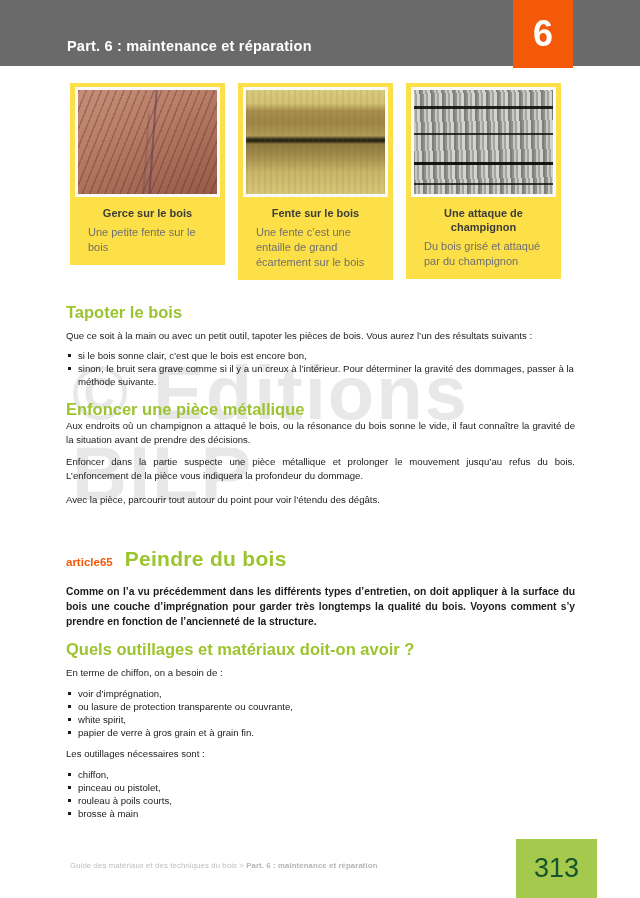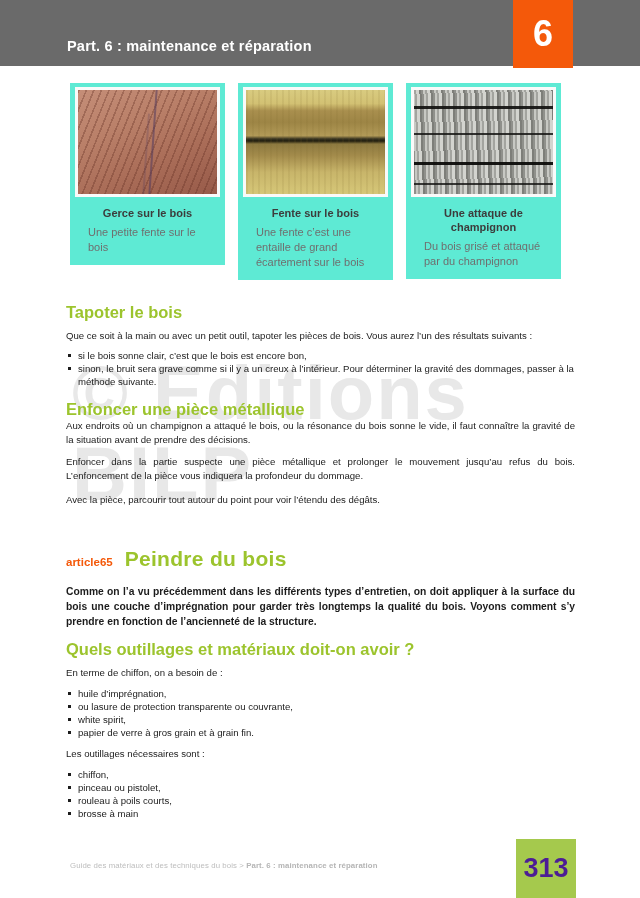--- a/index.html
+++ b/index.html
@@ -12,21 +12,21 @@
   .header-title { position:absolute; left:67px; bottom:12px; color:#ffffff; font-weight:bold; font-size:14.5px; letter-spacing:0.2px; }
   .chapter-badge { position:absolute; left:513px; top:0; width:60px; height:68px; background:#f4590a;
     color:#fff; font-weight:bold; font-size:36px; display:flex; align-items:center; justify-content:center; }
 
   
   .watermark { position:absolute; left:72px; top:352px; z-index:0; pointer-events:none;
     color:rgba(110,110,110,0.16); font-weight:bold; font-size:76px; line-height:81px; white-space:nowrap; letter-spacing:2px; }
 
   
   .figures { position:relative; z-index:1; display:flex; align-items:flex-start; gap:13px; margin:17px 63px 0 70px; }
-  .figure-card { width:155px; background:#5eead4; padding:4px 5px 10px 5px; }
+  .figure-card { width:155px; background:#fde047; padding:4px 5px 10px 5px; }
   .figure-photo { height:110px; border:3px solid #fafafa; position:relative; overflow:hidden; }
   .photo-gerce { background:
       repeating-linear-gradient(112deg, rgba(96,44,32,0.32) 0 1.6px, rgba(0,0,0,0) 1.6px 7px),
       linear-gradient(155deg,#c58e78 0%,#b97f68 35%,#aa6d58 65%,#975a49 100%); }
   .photo-gerce::after { content:""; position:absolute; left:53%; top:-4px; bottom:-4px; width:2px;
       background:rgba(84,58,92,0.55); transform:rotate(4deg); box-shadow:-6px 28px 0 rgba(84,58,92,0.25); }
   .photo-fente { background:
       repeating-linear-gradient(90deg, rgba(120,100,40,0.10) 0 2px, rgba(0,0,0,0) 2px 6px),
       linear-gradient(180deg,#d9cb80 0%,#d2c173 13%,#a98f4e 20%,#9d8545 31%,#b29a57 44%,#3a3522 47%,#201d0e 49%,#8d7a40 52%,#a38b4b 63%,#c8b56a 79%,#d6c778 100%); }
   .photo-champ { background:
@@ -59,22 +59,22 @@
 
   #h-outillages { margin-top:10px; }
   #products-intro { margin-top:7px; }
   #products-list { margin-top:7px; }
   #tools-intro { margin-top:8px; }
   #tools-list { margin-top:7px; }
 
   
   .footer-breadcrumb { position:absolute; left:70px; top:861px; z-index:1; font-size:7.8px; color:#bdbdbd; letter-spacing:0.1px; }
   .footer-breadcrumb b { color:#b5b5b5; }
-  .page-number-box { position:absolute; left:516px; top:839px; width:60px; height:59px; background:#a5c94d; z-index:1;
-    color:#4c1d95; font-size:27px; display:flex; align-items:center; justify-content:center;font-weight:bold; }
+  .page-number-box { position:absolute; left:516px; top:839px; width:81px; height:59px; background:#a5c94d; z-index:1;
+    color:#14532d; font-size:27px; display:flex; align-items:center; justify-content:center; }
 </style>
 </head>
 <body>
 
 <div id="page">
 
   <div class="watermark">
     <div>© Editions</div>
     <div>BILP</div>
   </div>
@@ -118,21 +118,21 @@
 
     <div class="article-head">
       <span class="article-label">article65</span>
       <span class="article-title">Peindre du bois</span>
     </div>
     <div class="article-intro">Comme on l’a vu précédemment dans les différents types d’entretien, on doit appliquer à la surface du bois une couche d’imprégnation pour garder très longtemps la qualité du bois. Voyons comment s’y prendre en fonction de l’ancienneté de la structure.</div>
 
     <div class="h-green" id="h-outillages">Quels outillages et matériaux doit-on avoir ?</div>
     <div class="para" id="products-intro">En terme de chiffon, on a besoin de :</div>
     <ul class="square-list" id="products-list">
-      <li>huile d’imprégnation,</li>
+      <li>voir d’imprégnation,</li>
       <li>ou lasure de protection transparente ou couvrante,</li>
       <li>white spirit,</li>
       <li>papier de verre à gros grain et à grain fin.</li>
     </ul>
     <div class="para" id="tools-intro">Les outillages nécessaires sont :</div>
     <ul class="square-list" id="tools-list">
       <li>chiffon,</li>
       <li>pinceau ou pistolet,</li>
       <li>rouleau à poils courts,</li>
       <li>brosse à main</li>

